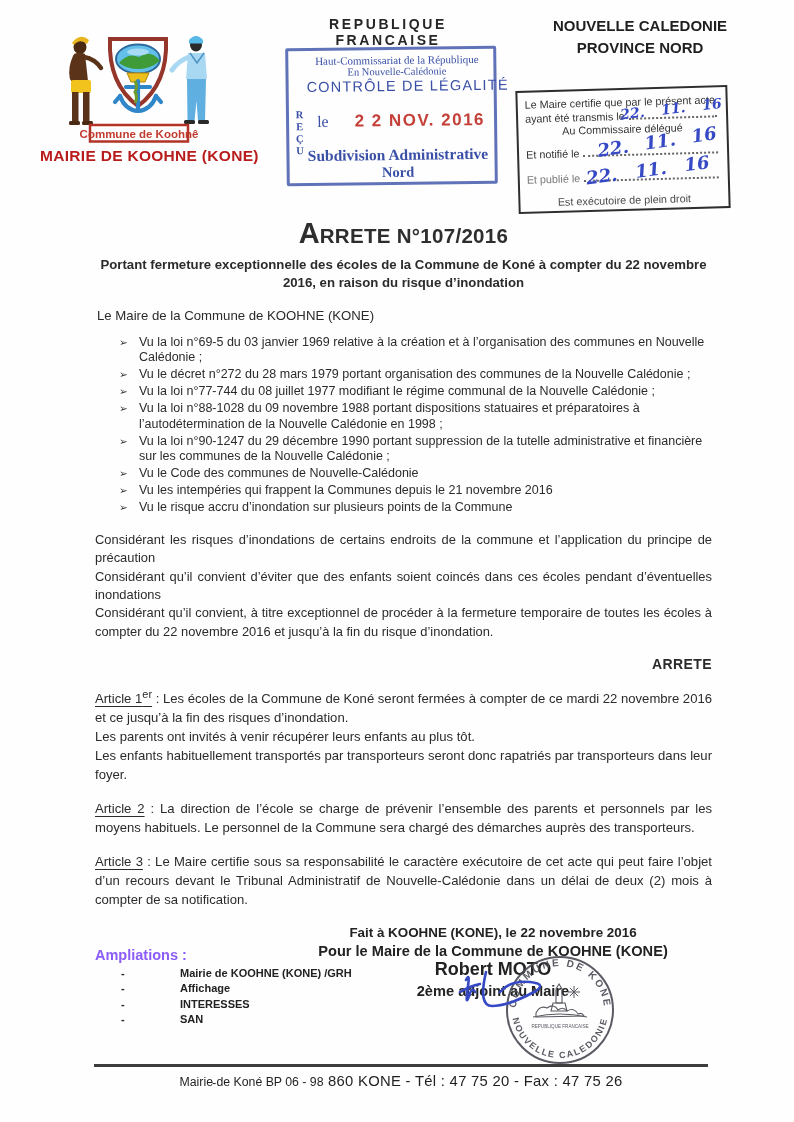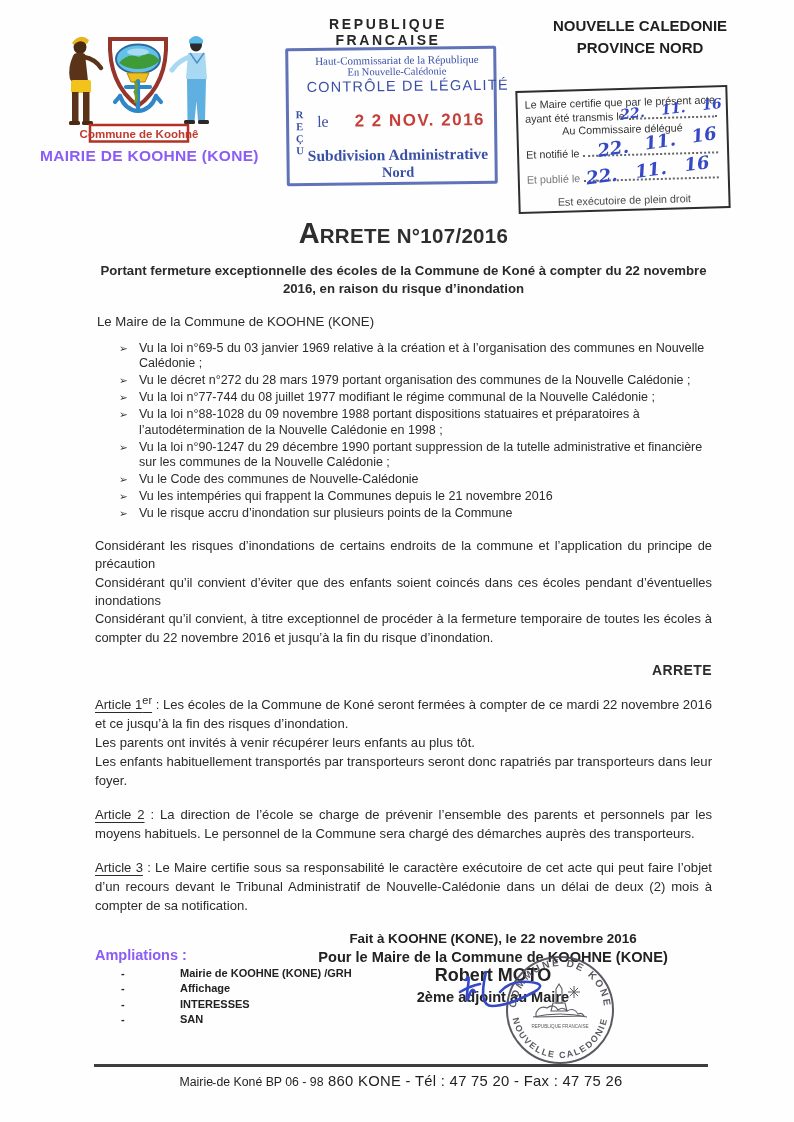--- a/index.html
+++ b/index.html
@@ -2,21 +2,21 @@
 <html><head>
 <meta charset="utf-8">
 <style>
   html,body{margin:0;padding:0;background:#9a9a9a;}
   .page{position:relative;width:794px;height:1122px;margin:0 auto;background:#fefefe;
         font-family:"Liberation Sans",sans-serif;color:#2b2b2b;overflow:hidden;}
 
   
   .emblem{position:absolute;left:56px;top:24px;width:168px;height:120px;}
   .mairie-label{position:absolute;left:40px;top:147px;font-weight:bold;font-size:15.5px;
-                letter-spacing:.3px;color:#8b5cf6;}
+                letter-spacing:.3px;color:#b91c1c;}
   .republique{position:absolute;left:288px;top:16px;width:200px;text-align:center;
               font-weight:bold;font-size:14px;letter-spacing:2.6px;color:#262626;}
   .territory{position:absolute;left:552px;top:15px;width:176px;text-align:center;
              font-weight:bold;font-size:15px;line-height:1.45;color:#1f1f1f;}
 
   
   .legality-stamp{position:absolute;left:286px;top:47px;width:211px;height:138px;
       box-sizing:border-box;border:3px solid rgba(58,80,166,.8);border-radius:2px;
       color:#3a50a6;transform:rotate(-.7deg);padding:4px 6px 2px 18px;}
   .ls-line1{font-family:"Liberation Serif",serif;font-size:11px;text-align:center;white-space:nowrap;}
@@ -44,21 +44,21 @@
         color:#3649c4;white-space:nowrap;}
   .hw1{top:12px;right:4px;font-size:14px;word-spacing:12px;transform:rotate(-5deg);}
   .hw2{top:42px;left:78px;font-size:18px;word-spacing:10px;transform:rotate(-7deg);}
   .hw3{top:70px;left:66px;font-size:18px;word-spacing:12px;transform:rotate(-6deg);}
 
   
   .content{position:absolute;left:95px;top:218px;width:617px;}
   .title-line{text-align:center;font-weight:bold;color:#2e2e2e;line-height:30px;}
   .title-big{font-size:29px;}
   .title-rest{font-size:20.5px;letter-spacing:.3px;}
-  .subtitle{margin-top:9px;text-align:center;font-weight:bold;font-size:13.2px;line-height:1.4;}
+  .subtitle{margin-top:3px;text-align:center;font-weight:bold;font-size:13.2px;line-height:1.4;}
   .salutation{margin-top:15px;font-size:13.2px;padding-left:2px;}
   .vu-list{margin-top:12px;}
   .vu-item{display:flex;font-size:12.5px;line-height:1.24;margin-bottom:1.5px;}
   .vu-marker{flex:0 0 18px;margin-left:24px;font-size:10.5px;padding-top:1px;color:#333;}
   .vu-text{flex:1;padding-left:2px;}
   .considerants{margin-top:15px;}
   .considerants p{margin:0;font-size:12.9px;line-height:1.42;text-align:justify;}
   .arrete-heading{margin:15px 0 15px;text-align:right;font-weight:bold;font-size:14px;letter-spacing:.4px;}
   .articles p.article{margin:0 0 15px;font-size:13.1px;line-height:1.45;text-align:justify;}
   .article-label{text-decoration:underline;text-underline-offset:2.5px;}

